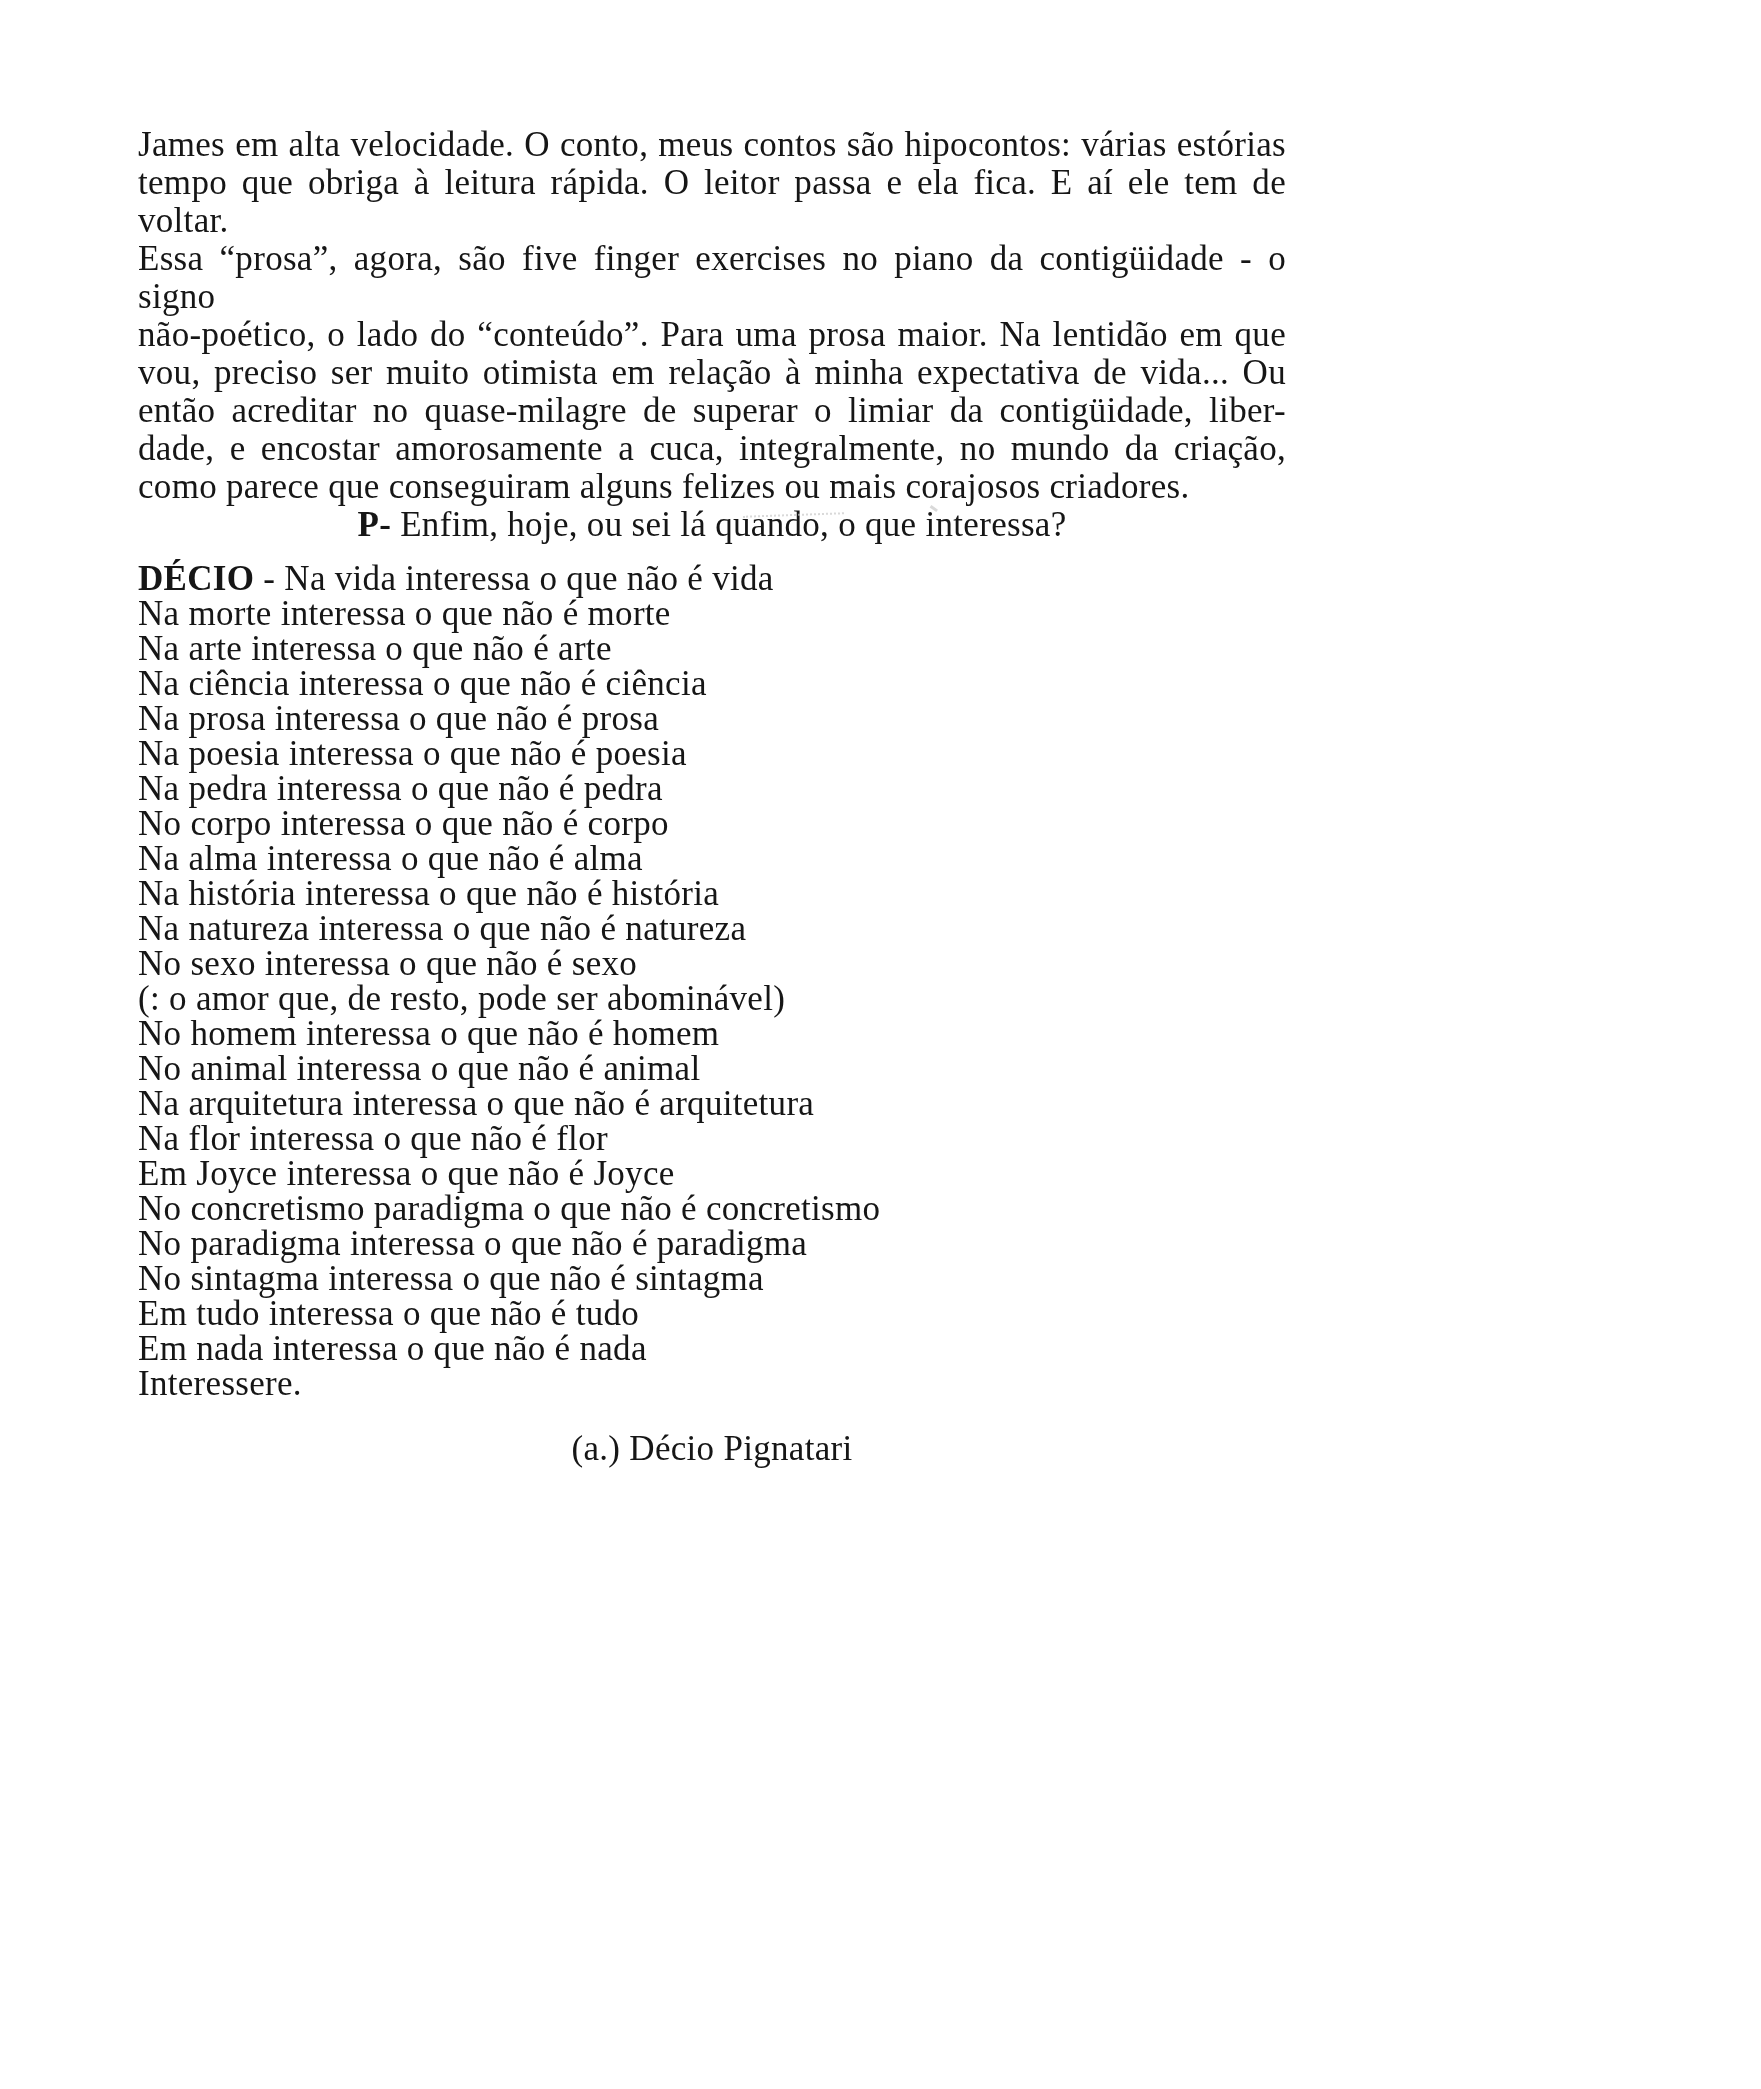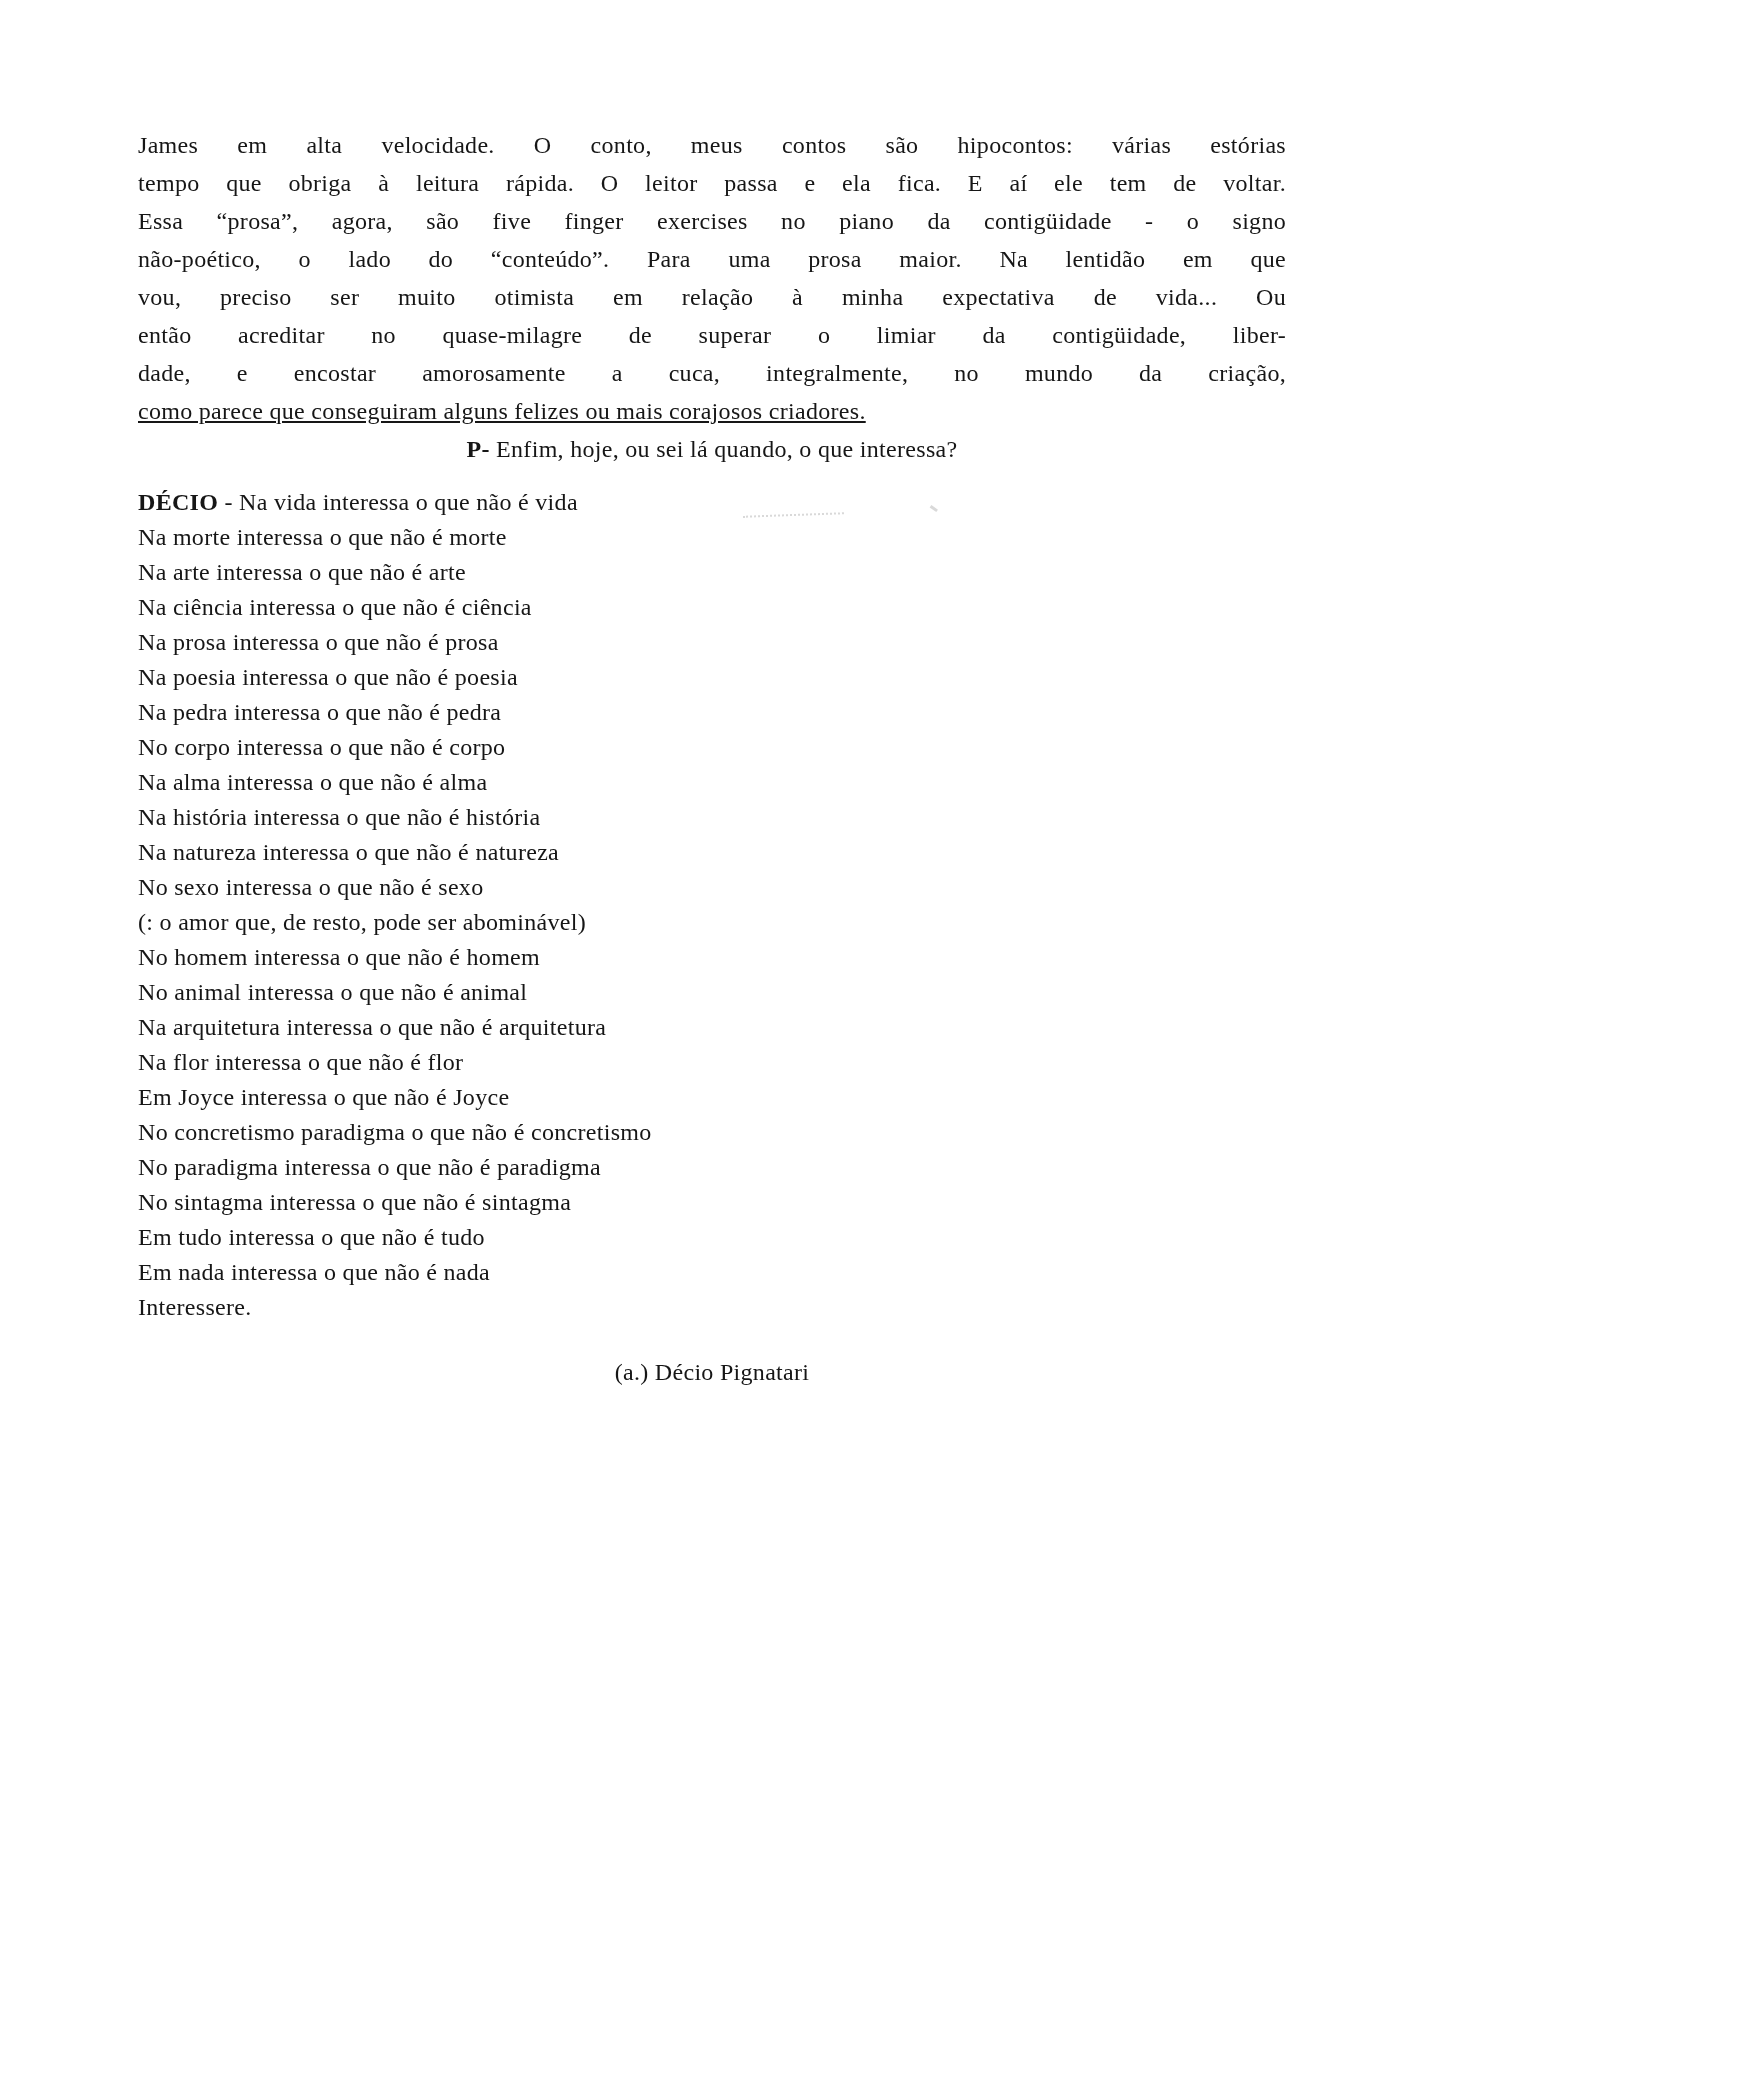--- a/index.html
+++ b/index.html
@@ -19,35 +19,34 @@
   .page{
     position:absolute;
     inset:0;
     background:var(--bg);
   }
   .text-block{
     position:absolute;
     left:138px;
     top:126px;
     width:1148px;
-    font-size:24px;
+    font-size:35px;
     letter-spacing:0.3px;
     color:var(--ink);
   }
   .para .jline{
     line-height:38px;
     text-align:justify;
     text-align-last:justify;
     white-space:normal;
   }
   .para .jlast{
     line-height:38px;
     text-align:left;
     text-align-last:left;
-    text-decoration:underline;
   }
   .qline{
     line-height:38px;
     text-align:center;
   }
   .speaker{
     font-weight:bold;
   }
   .answer{
     margin-top:17px;

